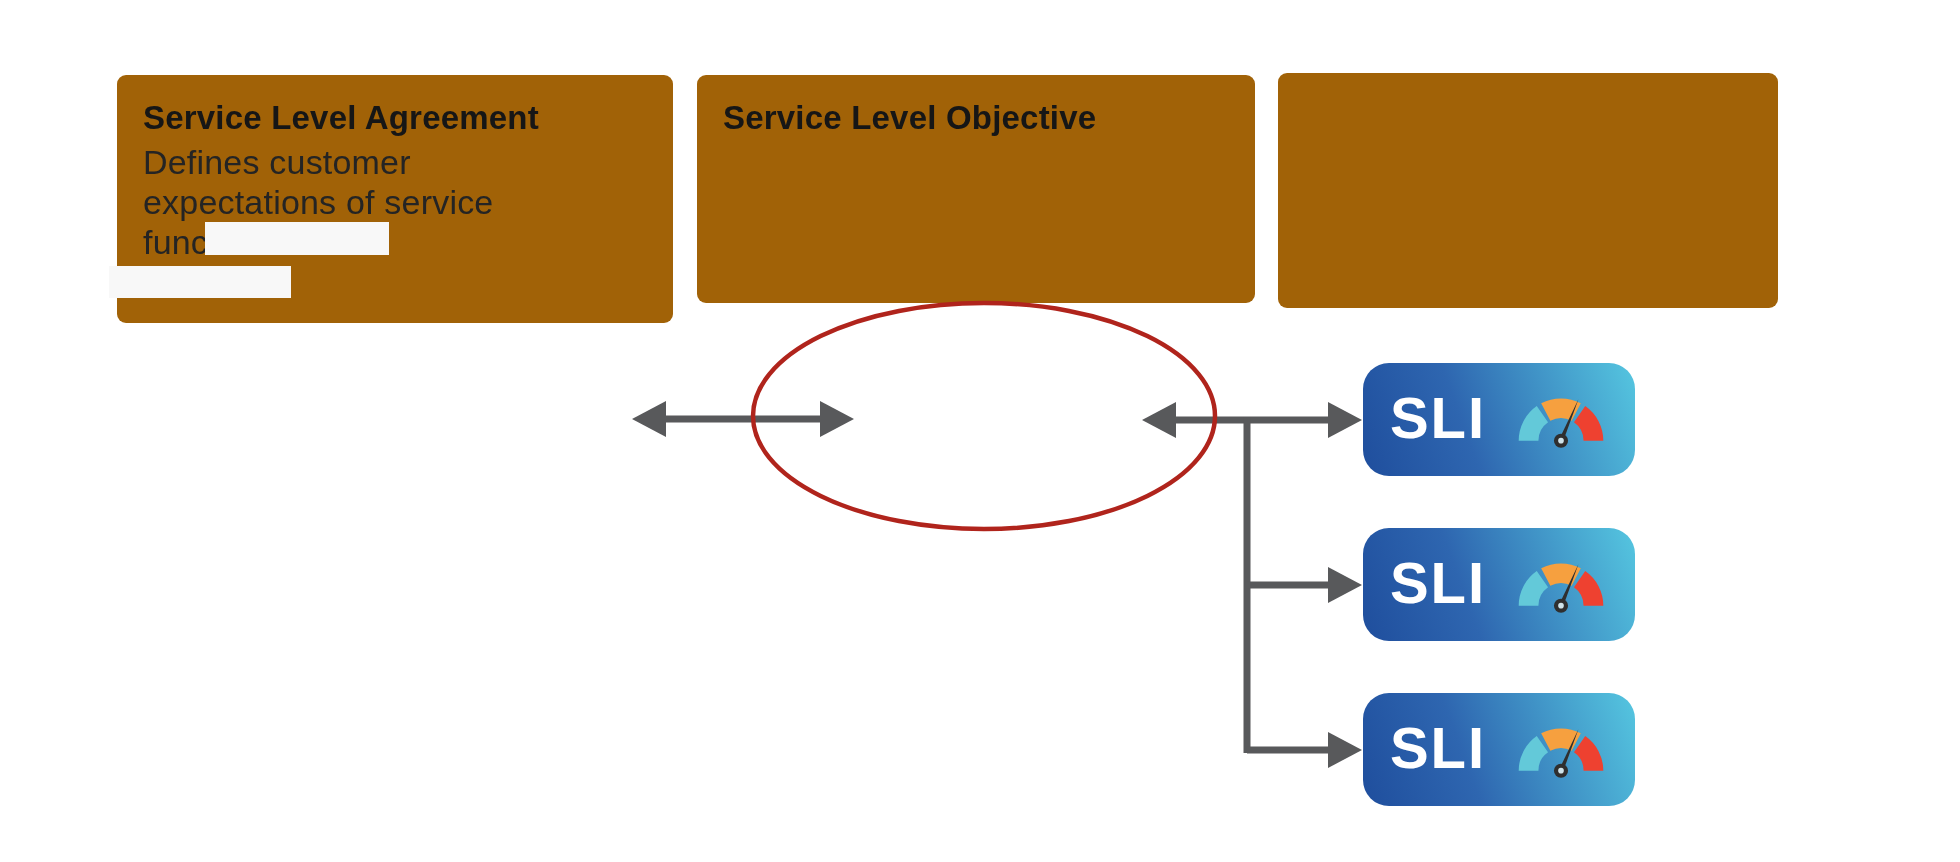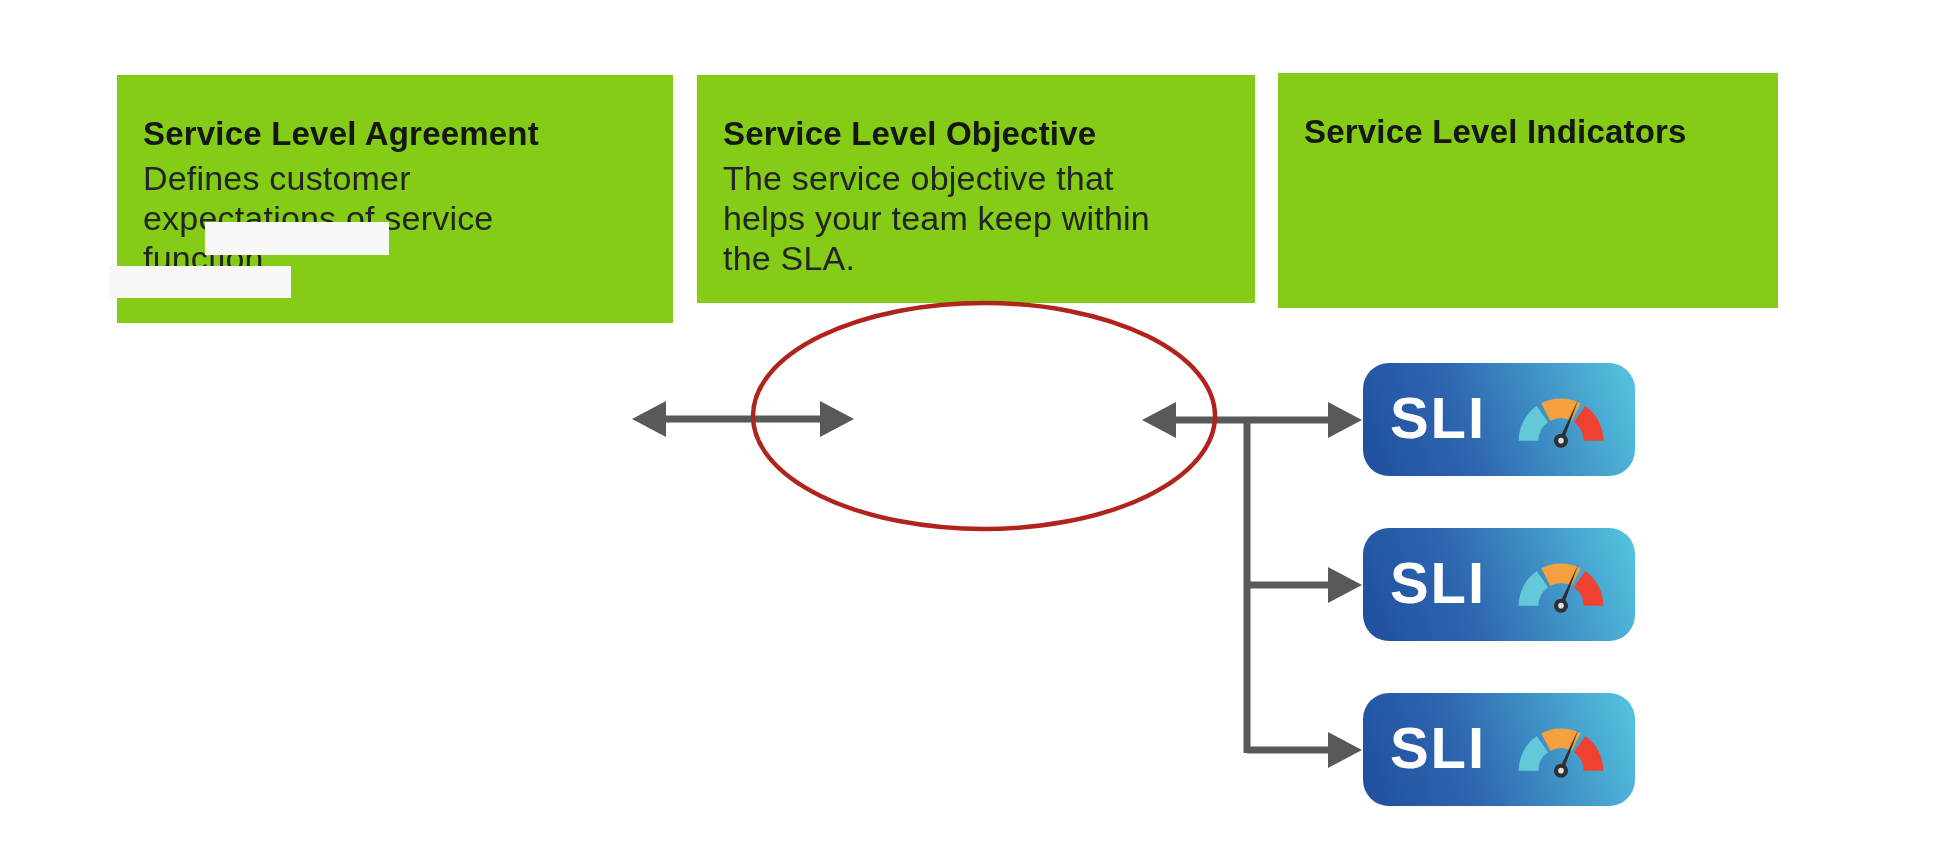--- a/index.html
+++ b/index.html
@@ -1,21 +1,21 @@
 <!DOCTYPE html>
 <html><head>
 <meta charset="utf-8">
 <style>
   html,body{margin:0;padding:0;background:#ffffff;}
   .canvas{
     position:relative;width:1960px;height:862px;background:#ffffff;overflow:hidden;
     font-family:"Liberation Sans", sans-serif;
   }
   
-  .info-card{position:absolute;background:#84cc16;box-sizing:border-box;padding:38px 26px;}
+  .info-card{position:absolute;background:#a16207;box-sizing:border-box;padding:22px 26px;border-radius:9px;}
   .info-card h3{
     margin:0 0 4px 0;font-size:33px;line-height:41px;font-weight:bold;color:#161616;
     white-space:nowrap;letter-spacing:0.2px;
   }
   .info-card p{
     margin:0;font-size:34px;line-height:40px;color:#242424;white-space:pre-line;
     letter-spacing:0.2px;
   }
   #card-sla{left:117px;top:75px;width:556px;height:248px;}
   #card-slo{left:697px;top:75px;width:558px;height:228px;}
@@ -53,27 +53,23 @@
     <h3>Service Level Agreement</h3>
     <p>Defines customer
 expectations of service
 function.</p>
   </div>
   <div class="redact" id="redact-1"></div>
   <div class="redact" id="redact-2"></div>
 
   <div class="info-card" id="card-slo">
     <h3>Service Level Objective</h3>
-    <p>The service objective that
-helps your team keep within
-the SLA.</p>
   </div>
 
   <div class="info-card" id="card-sli">
-    <h3>Service Level Indicators</h3>
   </div>
 
   <svg id="connector-layer" viewBox="0 0 1960 862" xmlns="http://www.w3.org/2000/svg">
     <g fill="#58595b" stroke="none">
       <rect x="658" y="415.5" width="172" height="7"></rect>
       <polygon points="632,419 666,401 666,437"></polygon>
       <polygon points="854,419 820,401 820,437"></polygon>
     </g>
     <g fill="#58595b" stroke="none">
       <rect x="1168" y="416.5" width="168" height="7"></rect>

